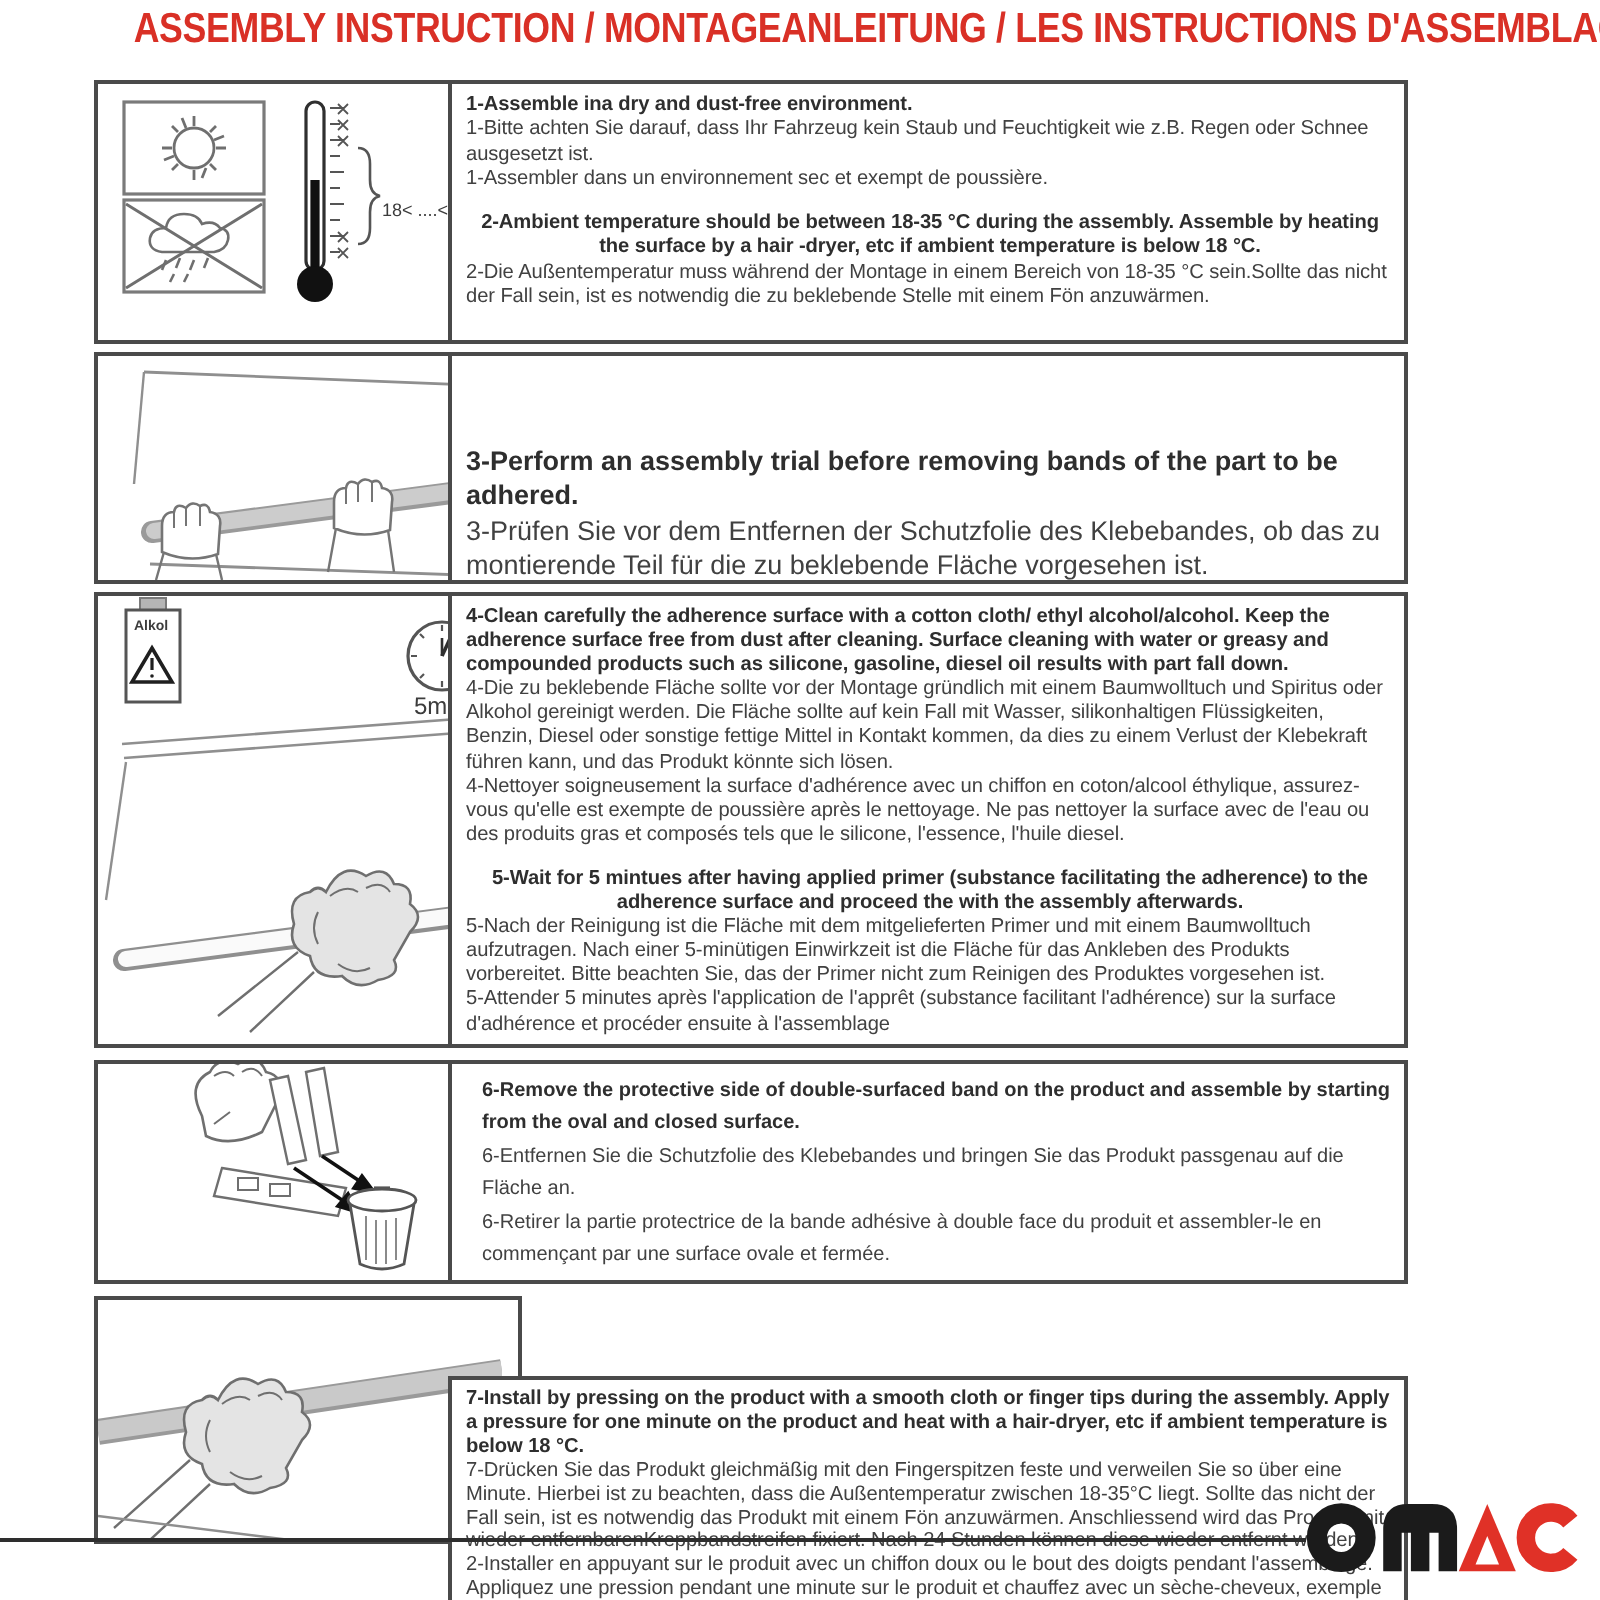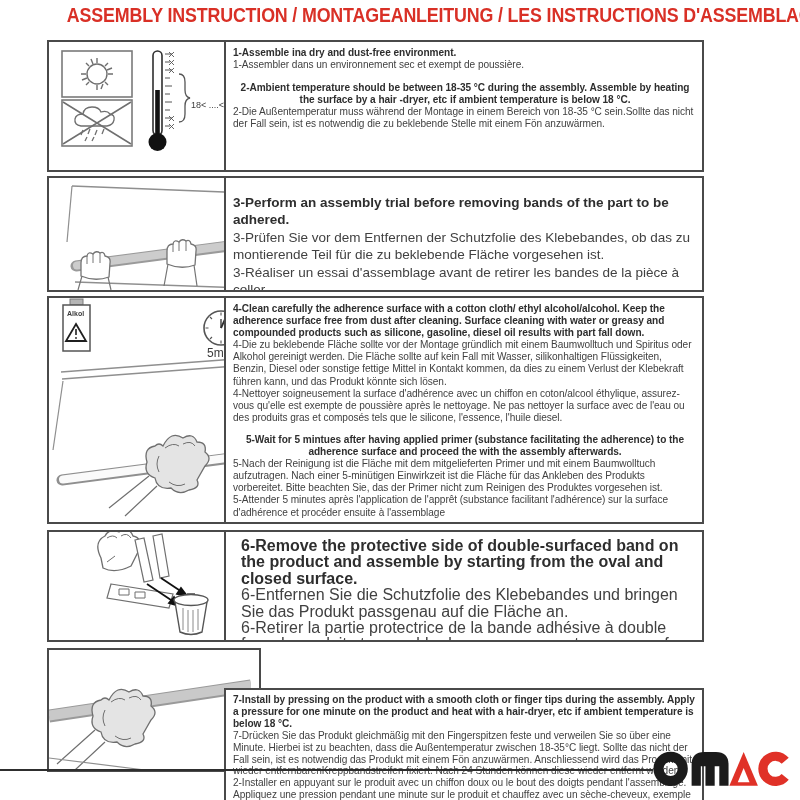--- a/index.html
+++ b/index.html
@@ -20,24 +20,24 @@
   .r3 { top:296px; height:228px; }
   .r4 { top:530px; height:112px; }
   .r5 { top:648px; height:122px;margin-top:40px; }
   .r5i{ top:648px; height:124px; }
   .txt { padding:5px 5px 0 7px; color:#414141; }
   .txt p { margin:0; }
   .b { font-weight:700; color:#2e2e2e; }
   .small { font-size:10.1px; line-height:12.3px; letter-spacing:-0.05px; }
   .small3 { font-size:10.1px; line-height:12.1px; letter-spacing:-0.05px; }
   .small5 { font-size:10.1px; line-height:11.9px; letter-spacing:-0.05px; }
-  .mid { font-size:16px; line-height:16.4px;padding-left:15px; }
+  .mid { font-size:10px; line-height:16.4px;padding-left:15px; }
   .big { font-size:13.5px; line-height:17.4px; }
   .gap { margin-top:10px !important;text-align:center; }
-  .pad-top-lg { padding-top:16px; }
+  .pad-top-lg { padding-top:44px; }
   .lbl { position:absolute; color:#3c3c3c; white-space:nowrap; }
   .footline { position:absolute; top:769px; left:0; width:653px; height:2px; background:#2e2e2e; }
   .logo { position:absolute; top:746px; left:653px; width:141px; height:46px; }
   svg { display:block; }
 </style>
 </head>
 <body>
 
 <div class="page">
 
@@ -73,20 +73,21 @@
           <path d="M120,10 l5,5 M125,10 l-5,5 M120,18 l5,5 M125,18 l-5,5 M120,26 l5,5 M125,26 l-5,5 M120,74 l5,5 M125,74 l-5,5 M120,82 l5,5 M125,82 l-5,5"></path>
         </g>
         <path d="M130,32 q6,0 6,8 v8 q0,7 5,8 q-5,1 -5,8 v8 q0,8 -6,8" fill="none" stroke="#555" stroke-width="1.3"></path>
       </g>
     </svg>
     <span class="lbl" style="left:142px; top:58px; font-size:9px;">18&lt; ....&lt;35 °C</span>
   </div>
   <div class="box textbox r1">
     <div class="txt small">
       <p class="b">1-Assemble ina dry and dust-free environment.</p>
+      <p>1-Bitte achten Sie darauf, dass Ihr Fahrzeug kein Staub und Feuchtigkeit wie z.B. Regen oder Schnee ausgesetzt ist.</p>
       <p>1-Assembler dans un environnement sec et exempt de poussière.</p>
       <p class="b gap">2-Ambient temperature should be between 18-35 °C  during the assembly. Assemble by heating the surface by a hair -dryer, etc if ambient temperature is below 18 °C.</p>
       <p>2-Die Außentemperatur muss während der Montage in einem Bereich von 18-35 °C  sein.Sollte das nicht der Fall sein, ist es notwendig die zu beklebende Stelle mit einem Fön anzuwärmen.</p>
     </div>
   </div>
 
   <div class="box iconbox r2">
     <svg viewBox="0 0 202 112" width="202" height="112">
       <path d="M23,8 L200,15 L196,110 L26,104" fill="none" stroke="#8f8f8f" stroke-width="1.4"></path>
       <path d="M23,8 L18,64" fill="none" stroke="#8f8f8f" stroke-width="1.2"></path>

